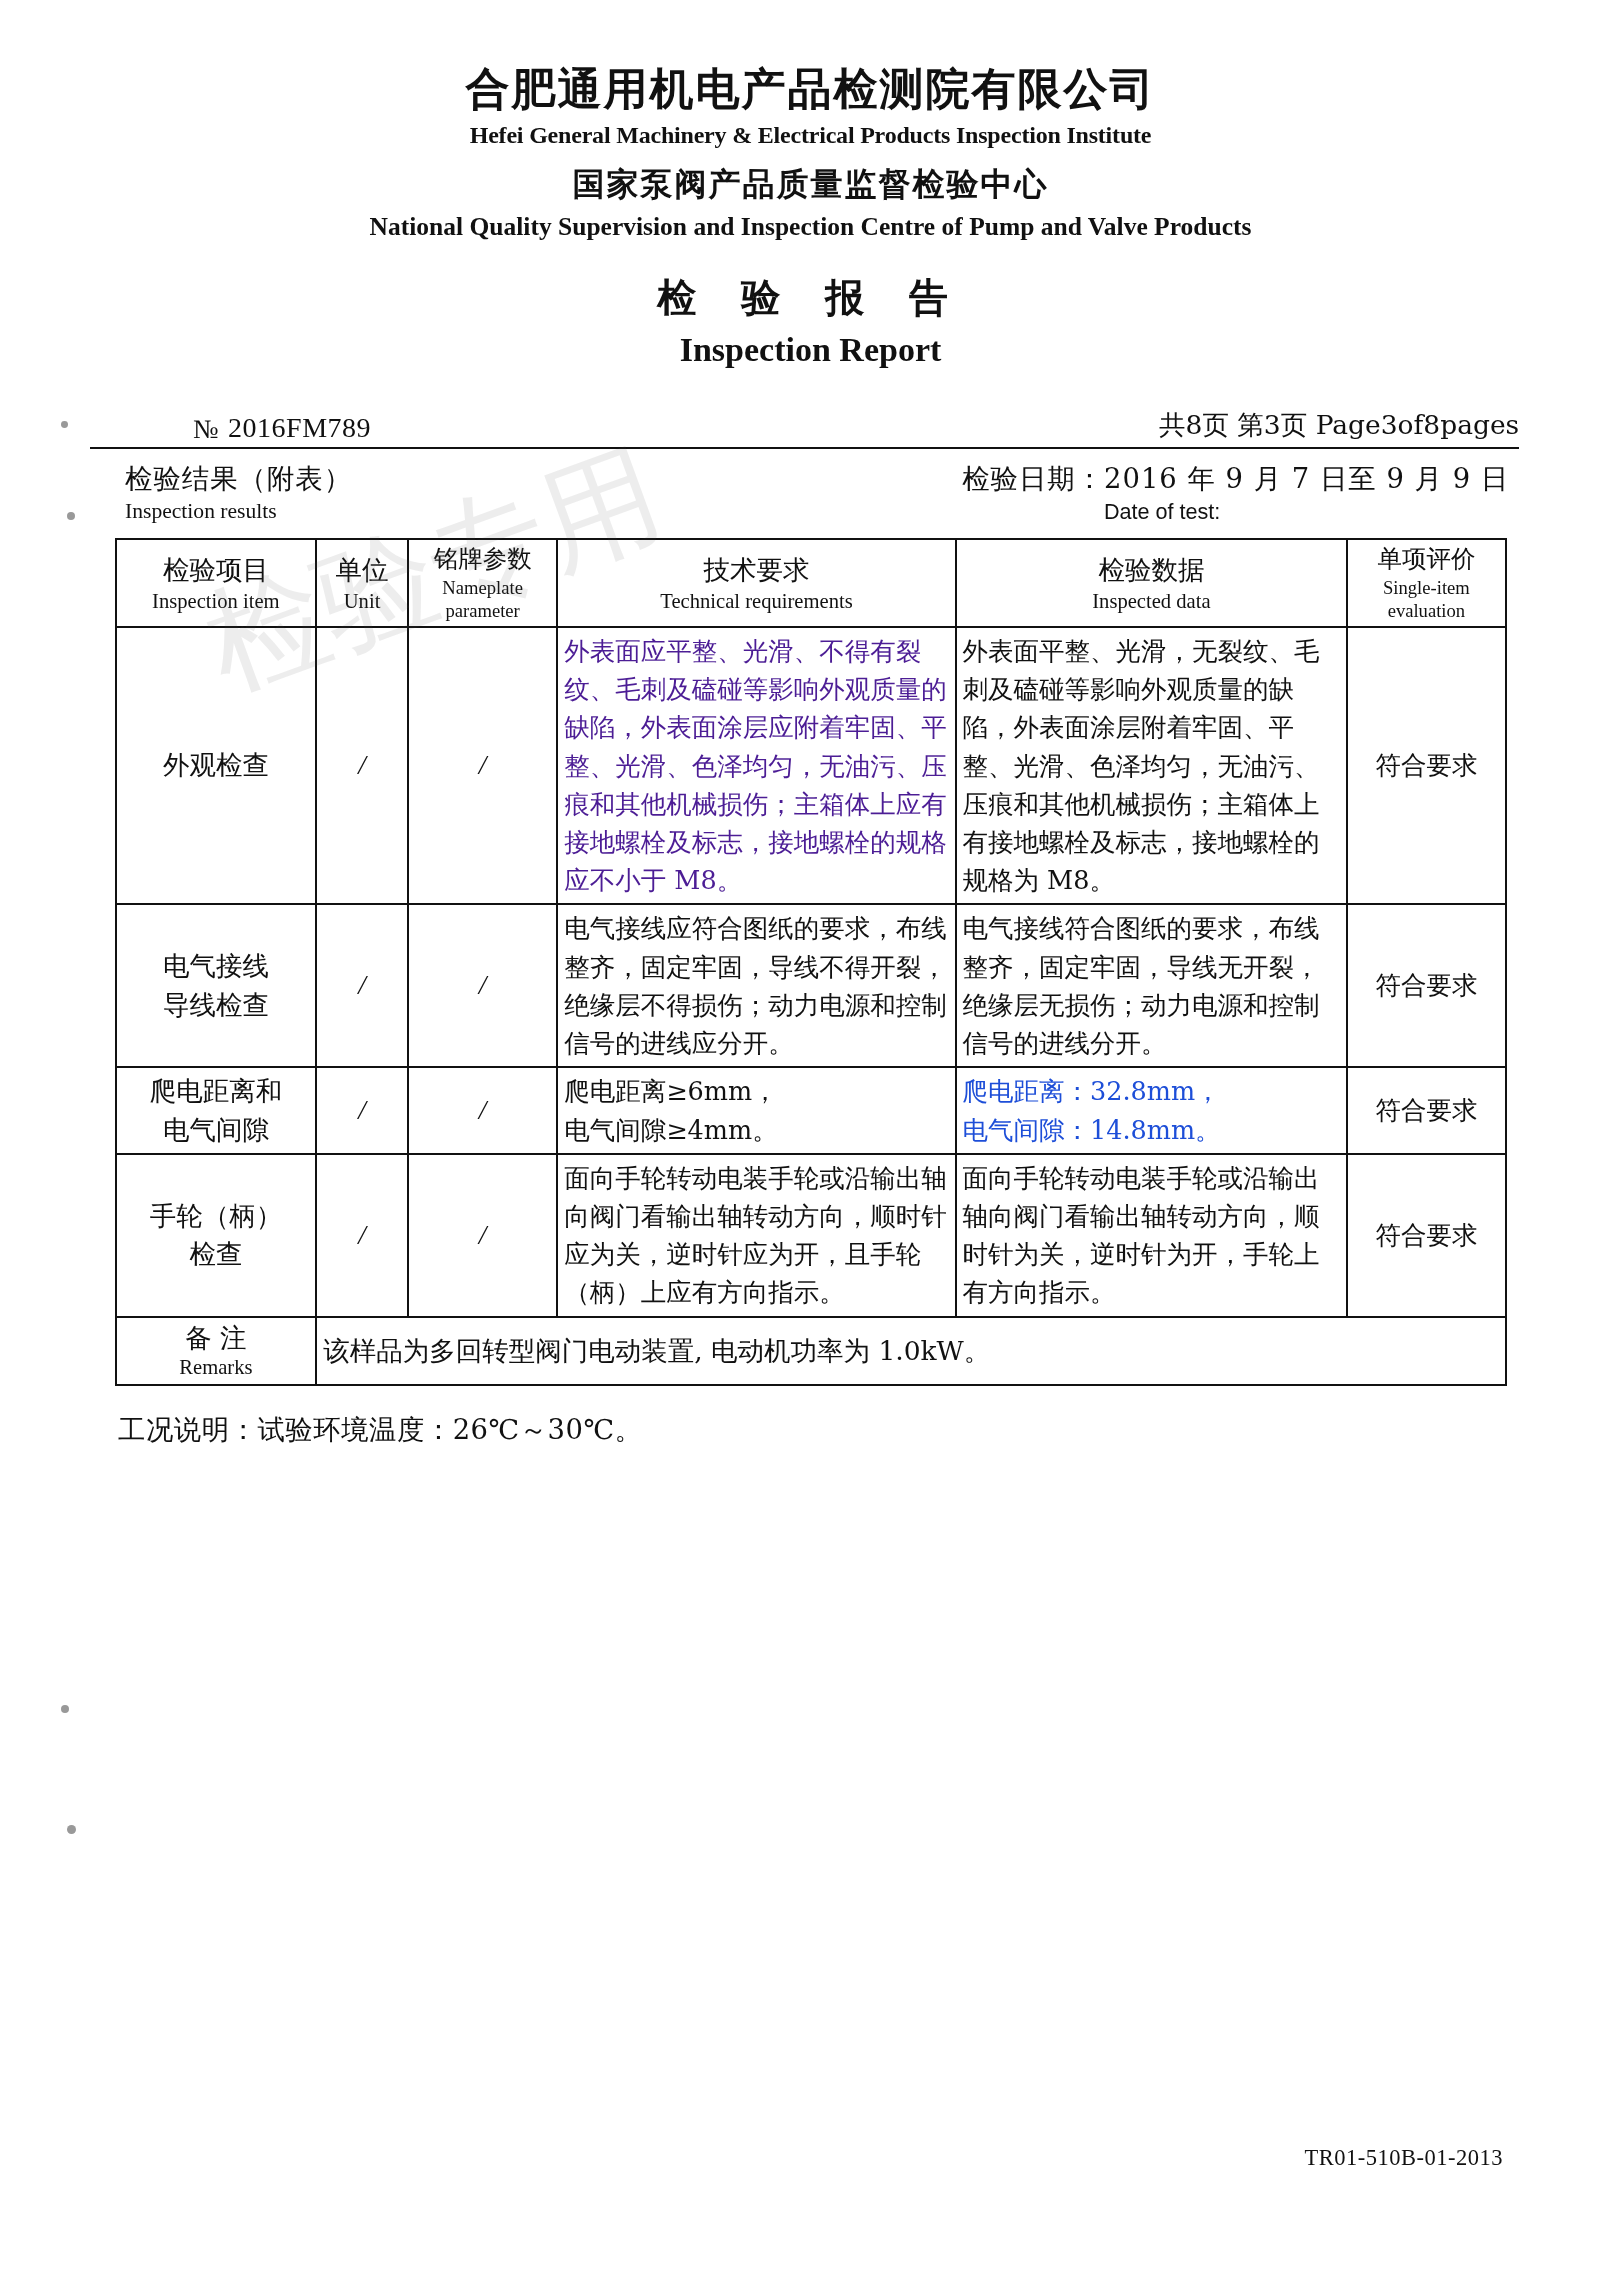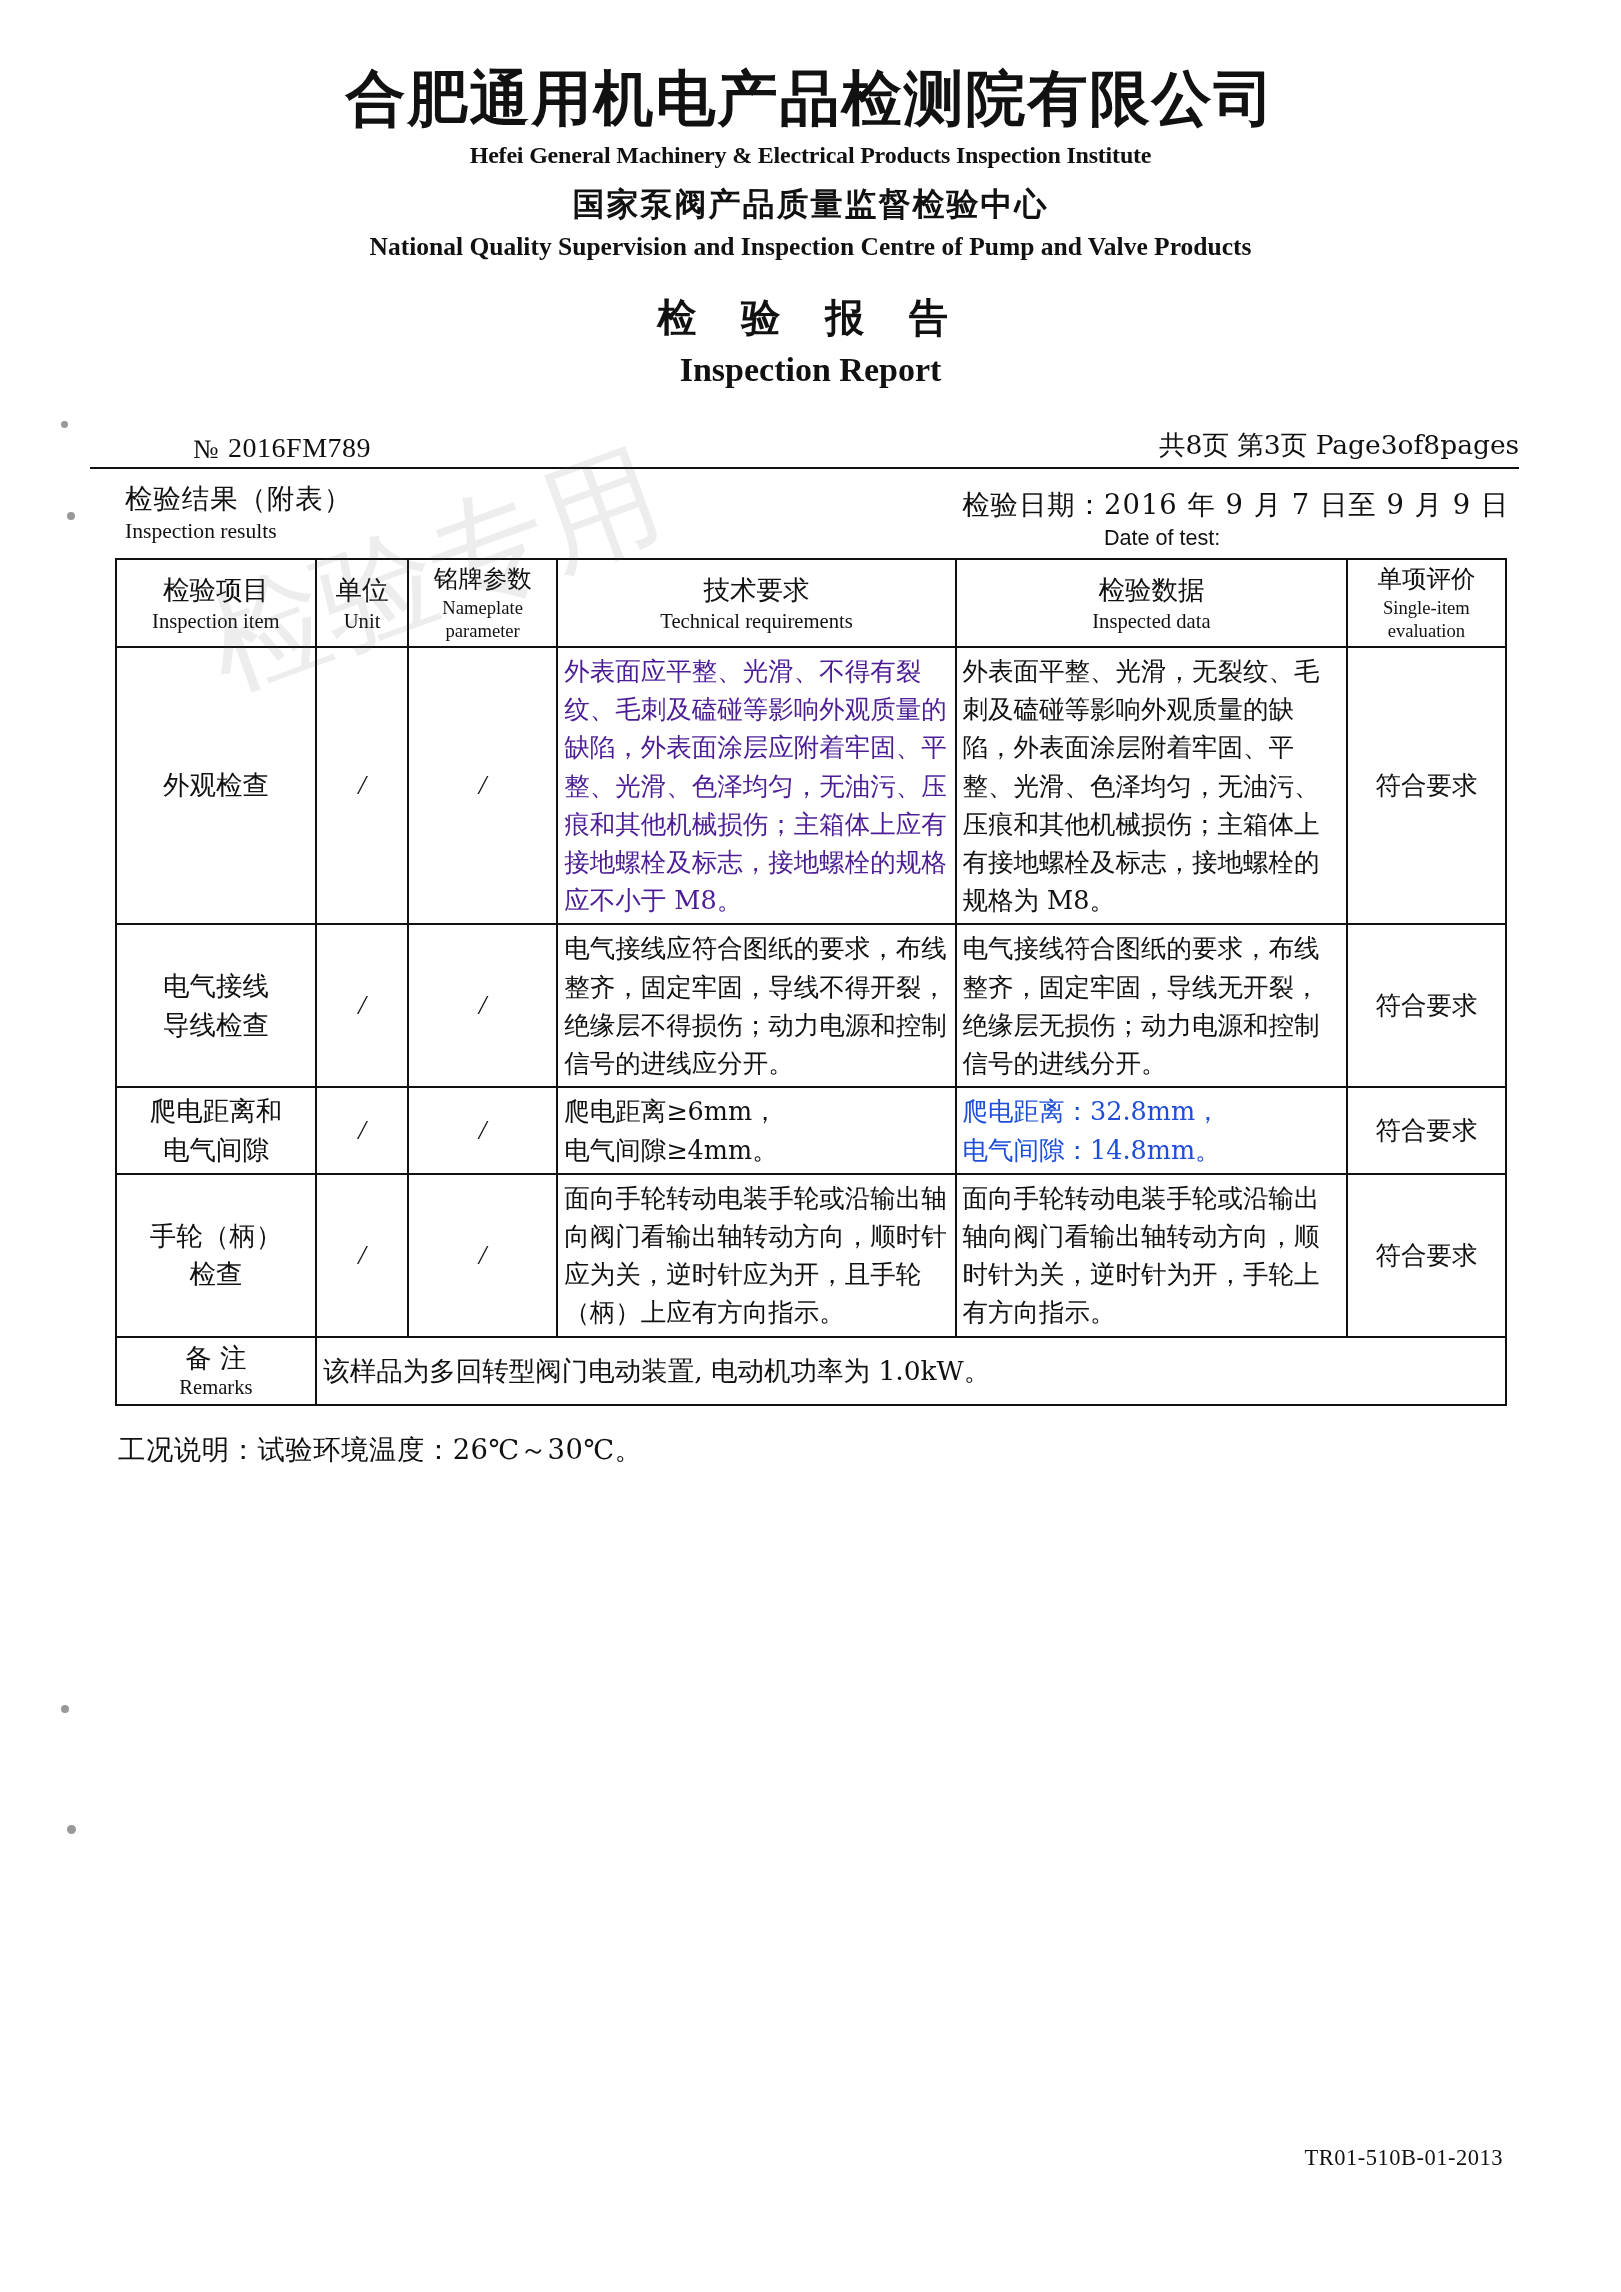--- a/index.html
+++ b/index.html
@@ -22,21 +22,21 @@
     box-sizing: border-box;
     padding: 0;
   }
   
   .header {
     text-align: center;
     padding-top: 61px;
   }
   .org-cn {
     font-family: "DejaVu Serif", serif;
-    font-size: 60px;
+    font-size: 44px;
     font-weight: bold;
     letter-spacing: 2px;
     line-height: 1.25;
   }
   .org-en {
     font-family: "Liberation Serif", serif;
     font-size: 24px;
     font-weight: bold;
     letter-spacing: -0.2px;
     margin-top: 5.9px;
@@ -117,21 +117,21 @@
     letter-spacing: 1px;
   }
   .results-left-en {
     font-family: "Liberation Serif", serif;
     font-size: 21.6px;
     margin-top: 2px;
   }
   .results-right {
     position: absolute;
     right: 9.8px;
-    top: 6px;
+    top: 0;
     text-align: right;
     margin-left: 38px;
   }
   .date-cn {
     font-family: "DejaVu Serif", serif;
     font-size: 27.4px;
     letter-spacing: 1px;
     white-space: nowrap;
   }
   .date-en {

